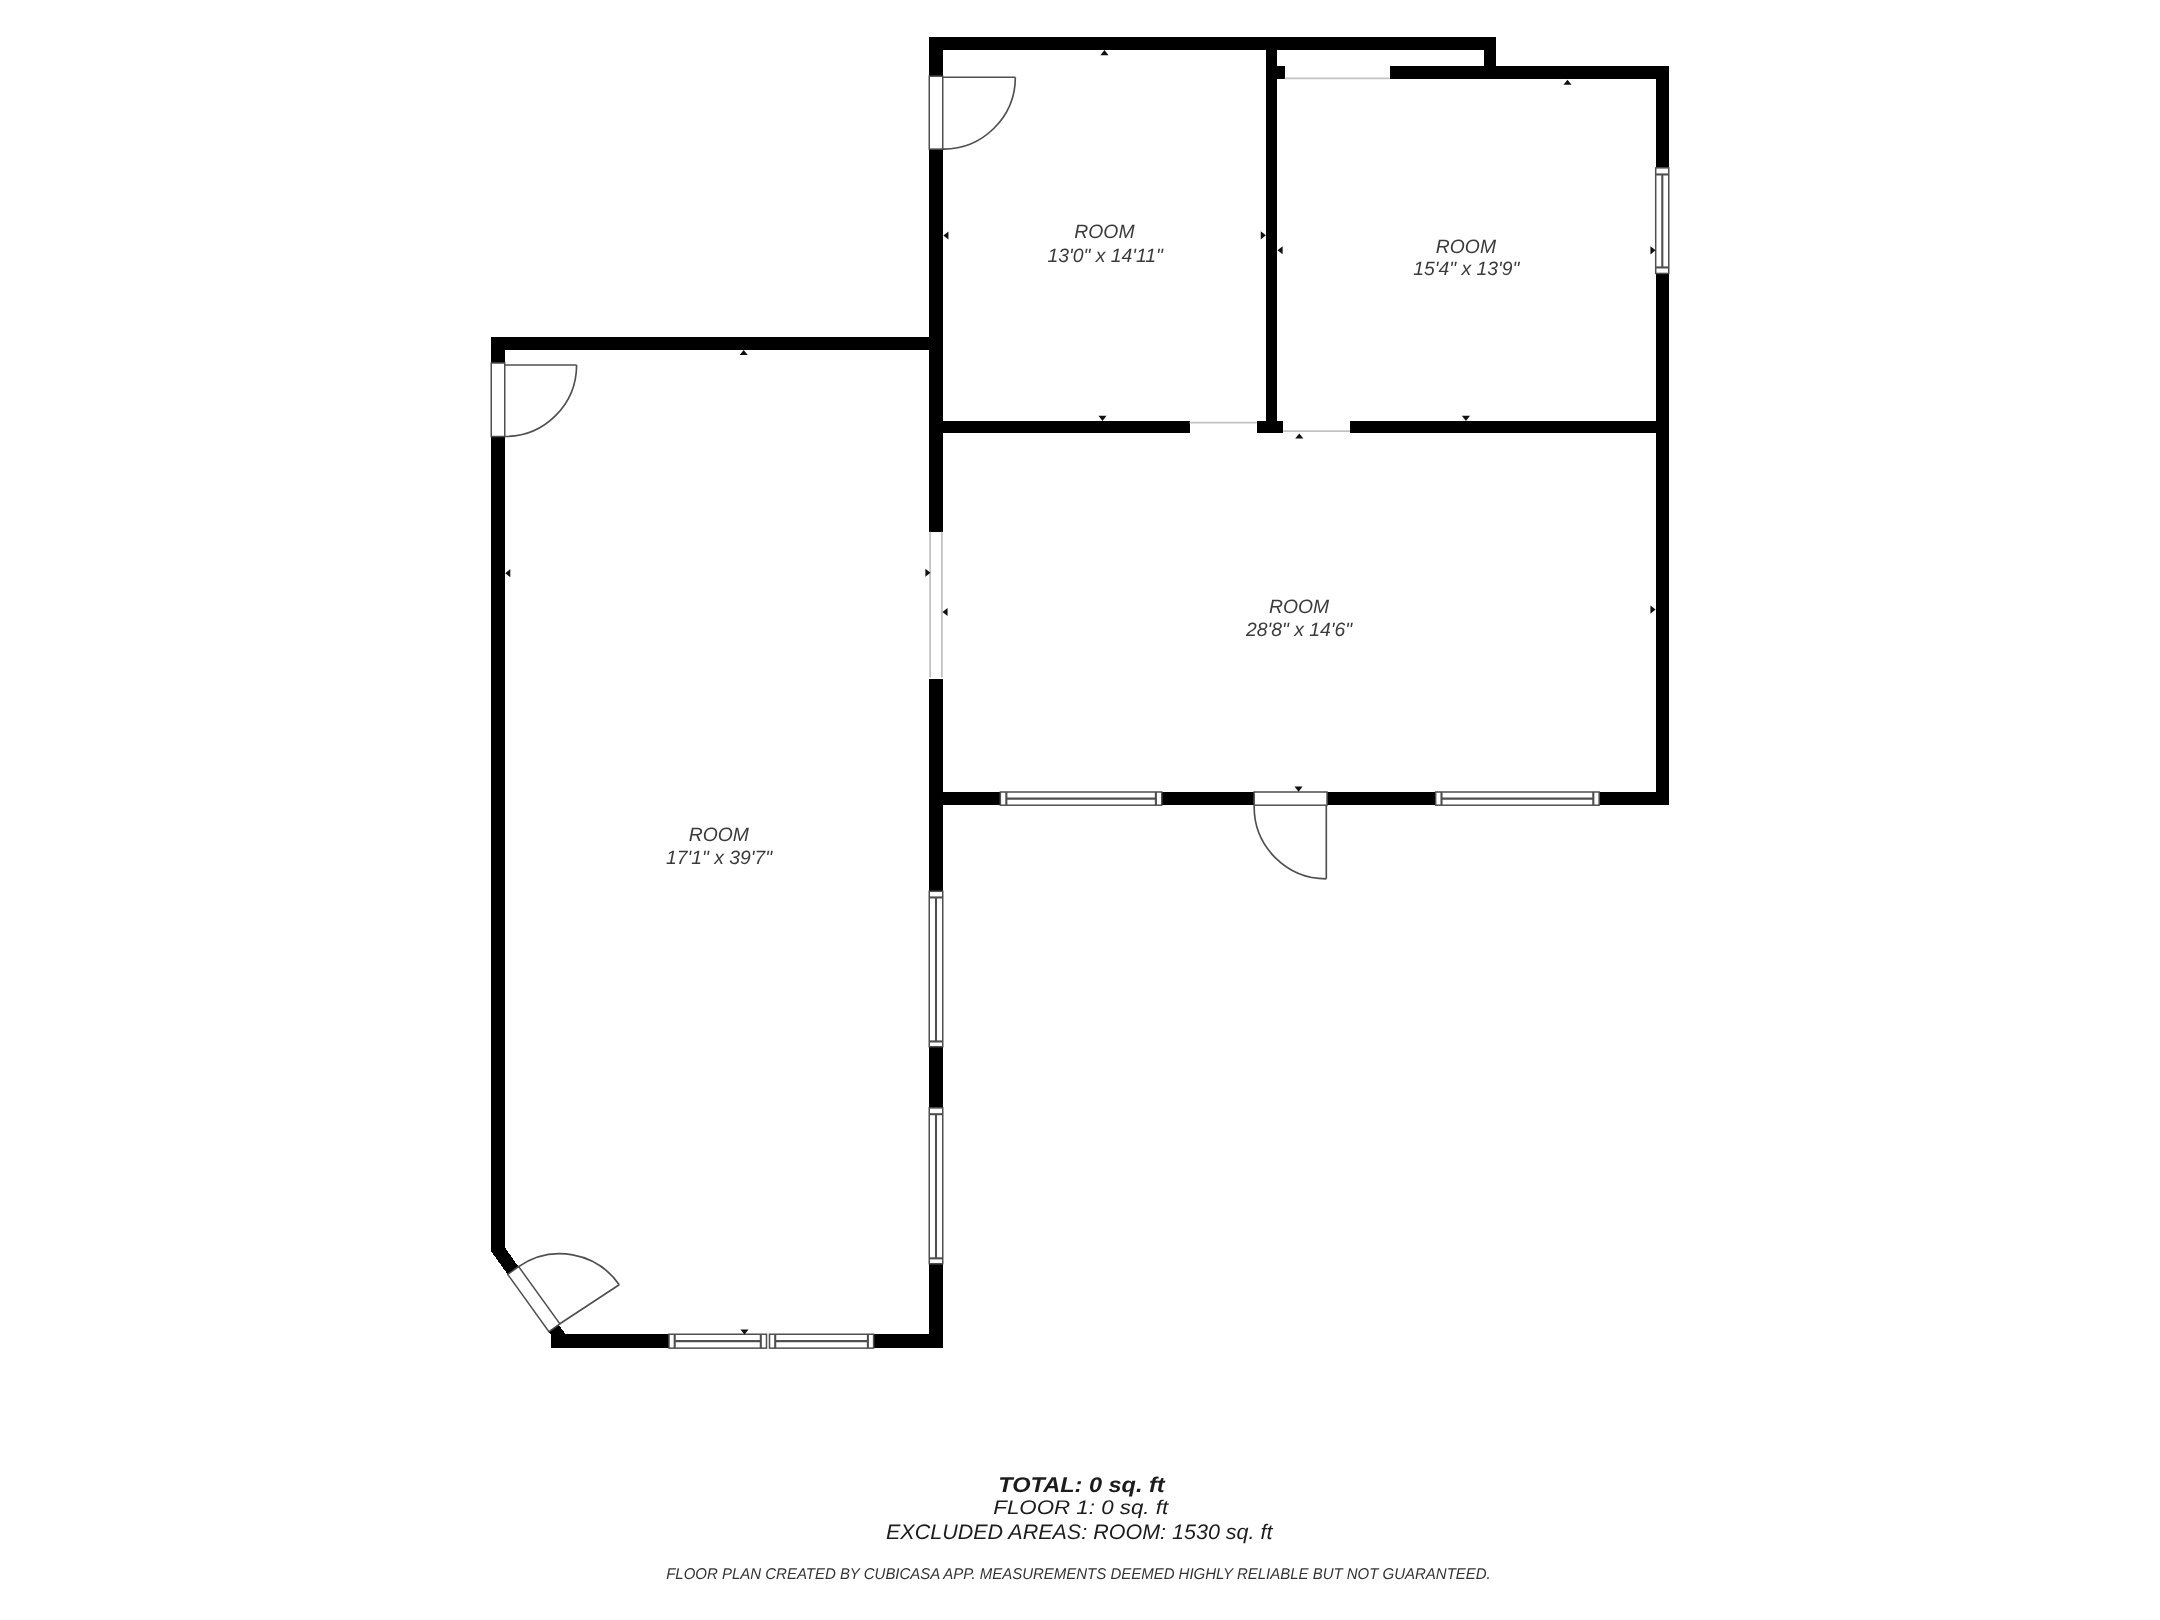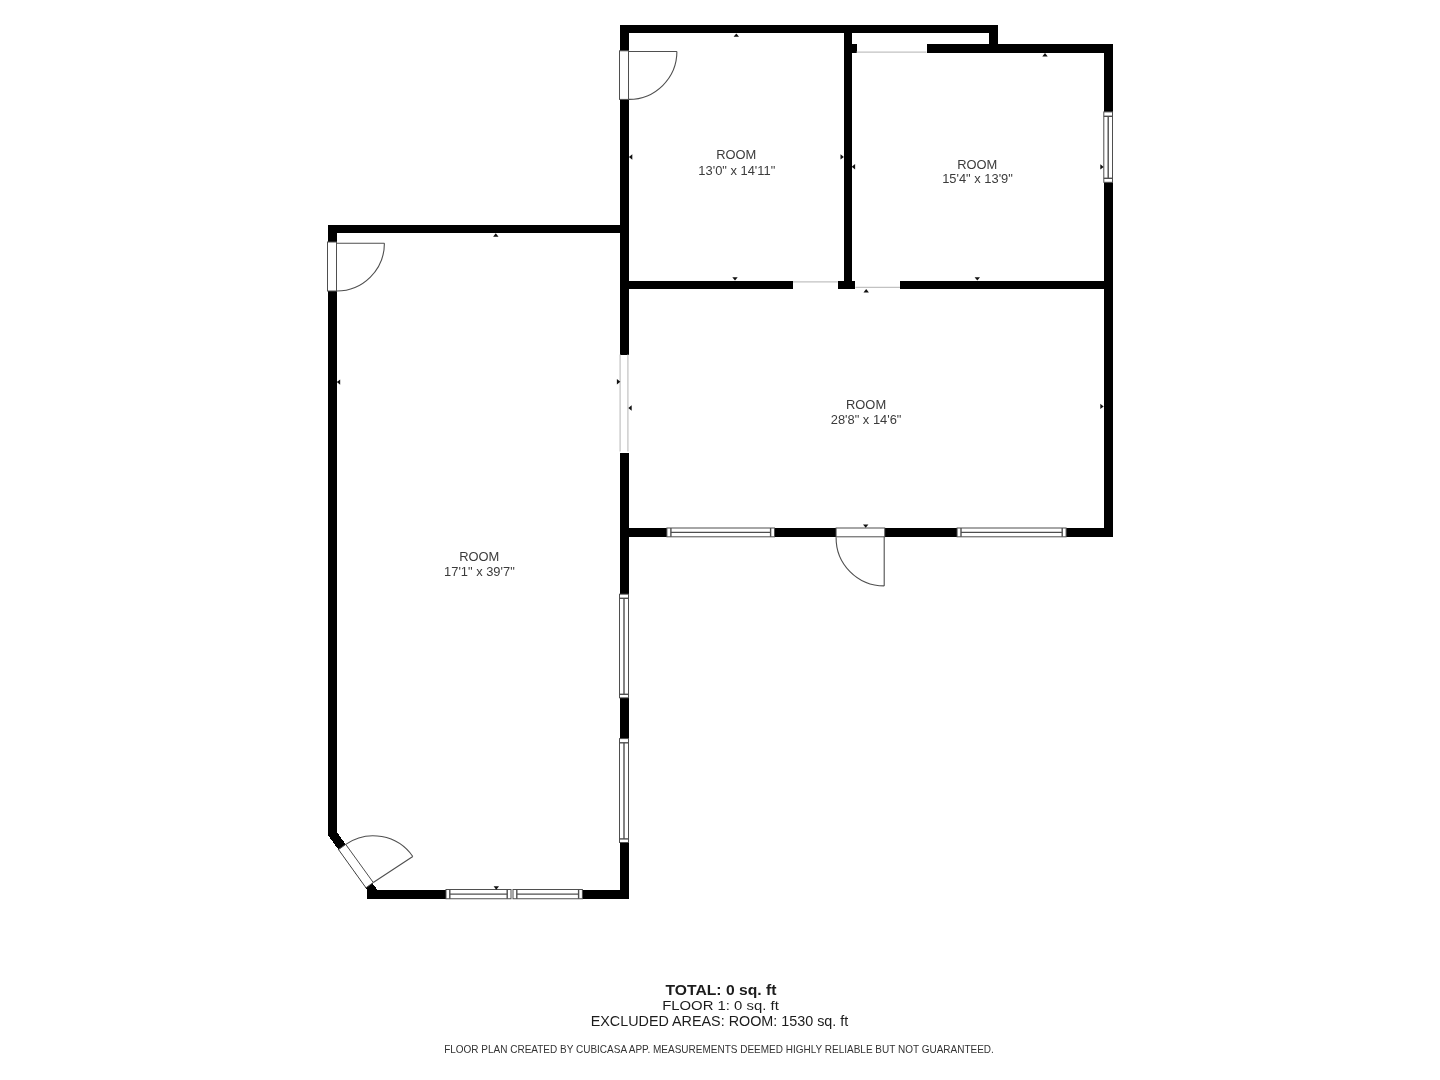--- a/index.html
+++ b/index.html
@@ -1,16 +1,16 @@
 <!DOCTYPE html>
 <html><head>
 <meta charset="utf-8">
 <style>
   html,body{margin:0;padding:0;background:#fff;}
-  #page{width:1440px;height:1080px;position:relative;overflow:hidden;background:#fde047;}
+  #page{width:1440px;height:1080px;position:relative;overflow:hidden;background:#fde047;font-style:italic;}
   svg{display:block;}
   text{font-family:"Liberation Sans", sans-serif;}
 </style>
 </head>
 <body>
 <div id="page">
 <svg width="1440" height="1080" viewBox="0 0 1440 1080">
   <rect x="0" y="0" width="1440" height="1080" fill="#ffffff"></rect>
 
   <g fill="#000000" shape-rendering="crispEdges">

